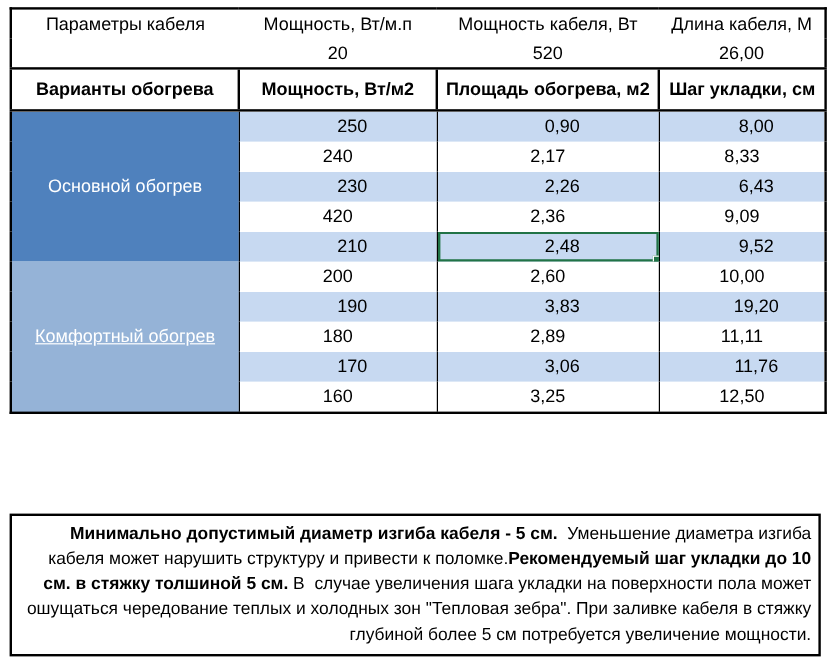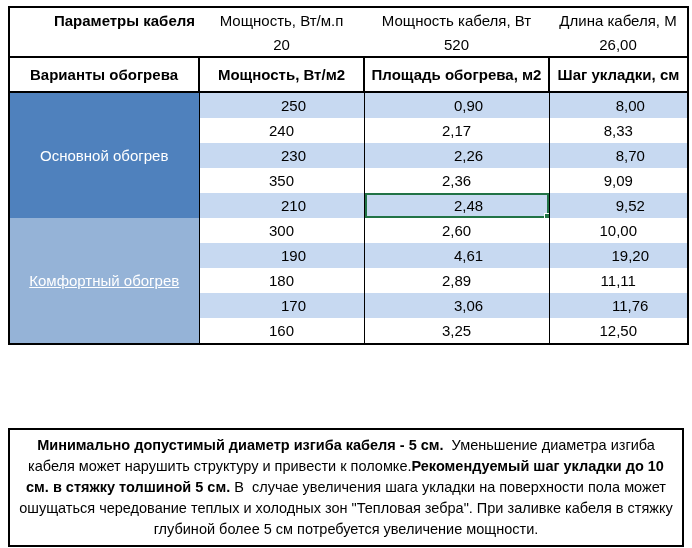--- a/index.html
+++ b/index.html
@@ -22,21 +22,21 @@
     padding: 0 4px;
     text-align: center;
     vertical-align: middle;
     font-size: 15px;
     font-weight: normal;
     overflow: hidden;
     white-space: nowrap;
   }
   tr.param-label-row td, tr.param-label-row th { height: 24px; }
   tr.param-value-row td { height: 24px; border-bottom: 2px solid var(--border, #000); }
-  tr.param-label-row th { font-weight: bold; text-align: right; }
+  tr.param-label-row th { font-weight: normal; }
   tr.header-row th {
     height: 33px;
     font-weight: bold;
     border-bottom: 2px solid var(--border, #000);
     border-radius: 10px;
   }
   tr.header-row th + th { border-left: 2px solid var(--border, #000); }
   tr.data-row td { height: 25px; }
   td.data-cell { border-left: 1px solid var(--border, #000); }
   tr.band td.data-cell { background: var(--band-bg, #c7d9f1); padding-left: 28px; }
@@ -61,21 +61,21 @@
     display: block;
   }
   .note-box {
     position: absolute;
     left: 8px; top: 428px;
     width: 676px;
     box-sizing: border-box;
     border: 2px solid var(--border, #000);
     background: #ffffff;
     padding: 5px 6px;
-    text-align: center;
+    text-align: right;
     font-size: 14.5px;
     line-height: 21px;
     white-space: normal;
   }
   .note-box .b { font-weight: bold; }
 </style>
 </head>
 <body>
 
 <table class="sheet-table">
@@ -114,45 +114,45 @@
     <td class="data-cell">8,00</td>
   </tr>
   <tr class="data-row">
     <td class="data-cell">240</td>
     <td class="data-cell">2,17</td>
     <td class="data-cell">8,33</td>
   </tr>
   <tr class="data-row band">
     <td class="data-cell">230</td>
     <td class="data-cell">2,26</td>
-    <td class="data-cell">8,70</td>
+    <td class="data-cell">6,43</td>
   </tr>
   <tr class="data-row">
-    <td class="data-cell">350</td>
+    <td class="data-cell">420</td>
     <td class="data-cell">2,36</td>
     <td class="data-cell">9,09</td>
   </tr>
   <tr class="data-row band">
     <td class="data-cell">210</td>
     <td class="data-cell selected">
       <span>2,48</span>
       <span class="fill-handle"></span>
     </td>
     <td class="data-cell">9,52</td>
   </tr>
 
   <tr class="data-row">
     <td class="group-cell group-2" rowspan="5">Комфортный обогрев</td>
-    <td class="data-cell">300</td>
+    <td class="data-cell">200</td>
     <td class="data-cell">2,60</td>
     <td class="data-cell">10,00</td>
   </tr>
   <tr class="data-row band">
     <td class="data-cell">190</td>
-    <td class="data-cell">4,61</td>
+    <td class="data-cell">3,83</td>
     <td class="data-cell">19,20</td>
   </tr>
   <tr class="data-row">
     <td class="data-cell">180</td>
     <td class="data-cell">2,89</td>
     <td class="data-cell">11,11</td>
   </tr>
   <tr class="data-row band">
     <td class="data-cell">170</td>
     <td class="data-cell">3,06</td>

